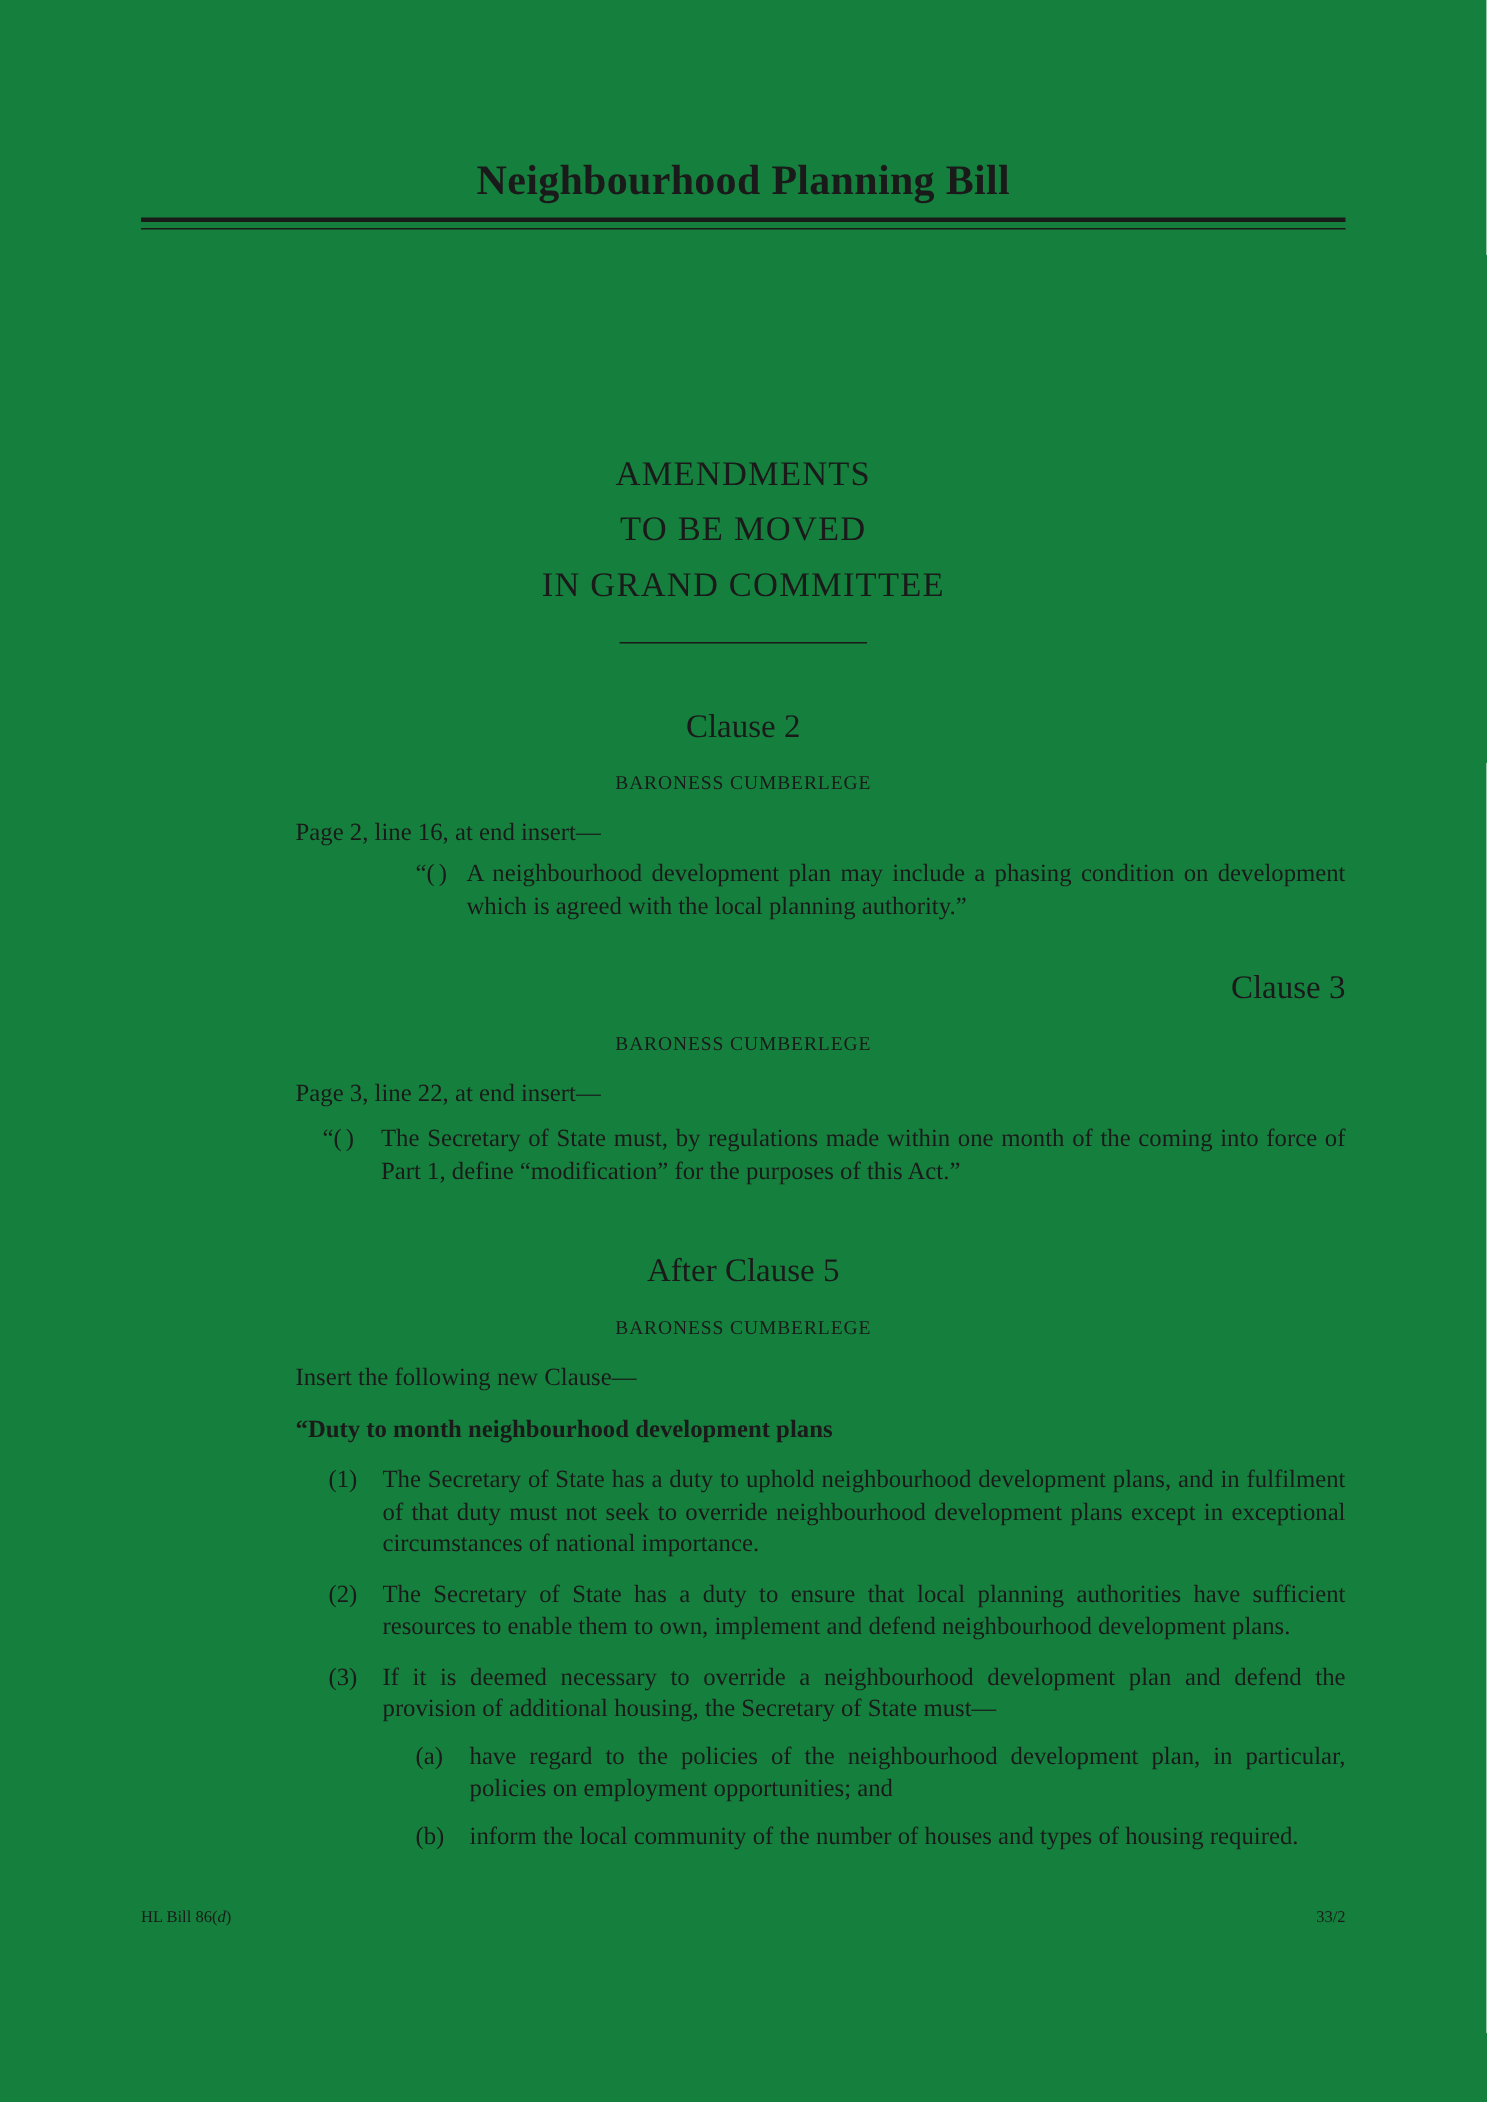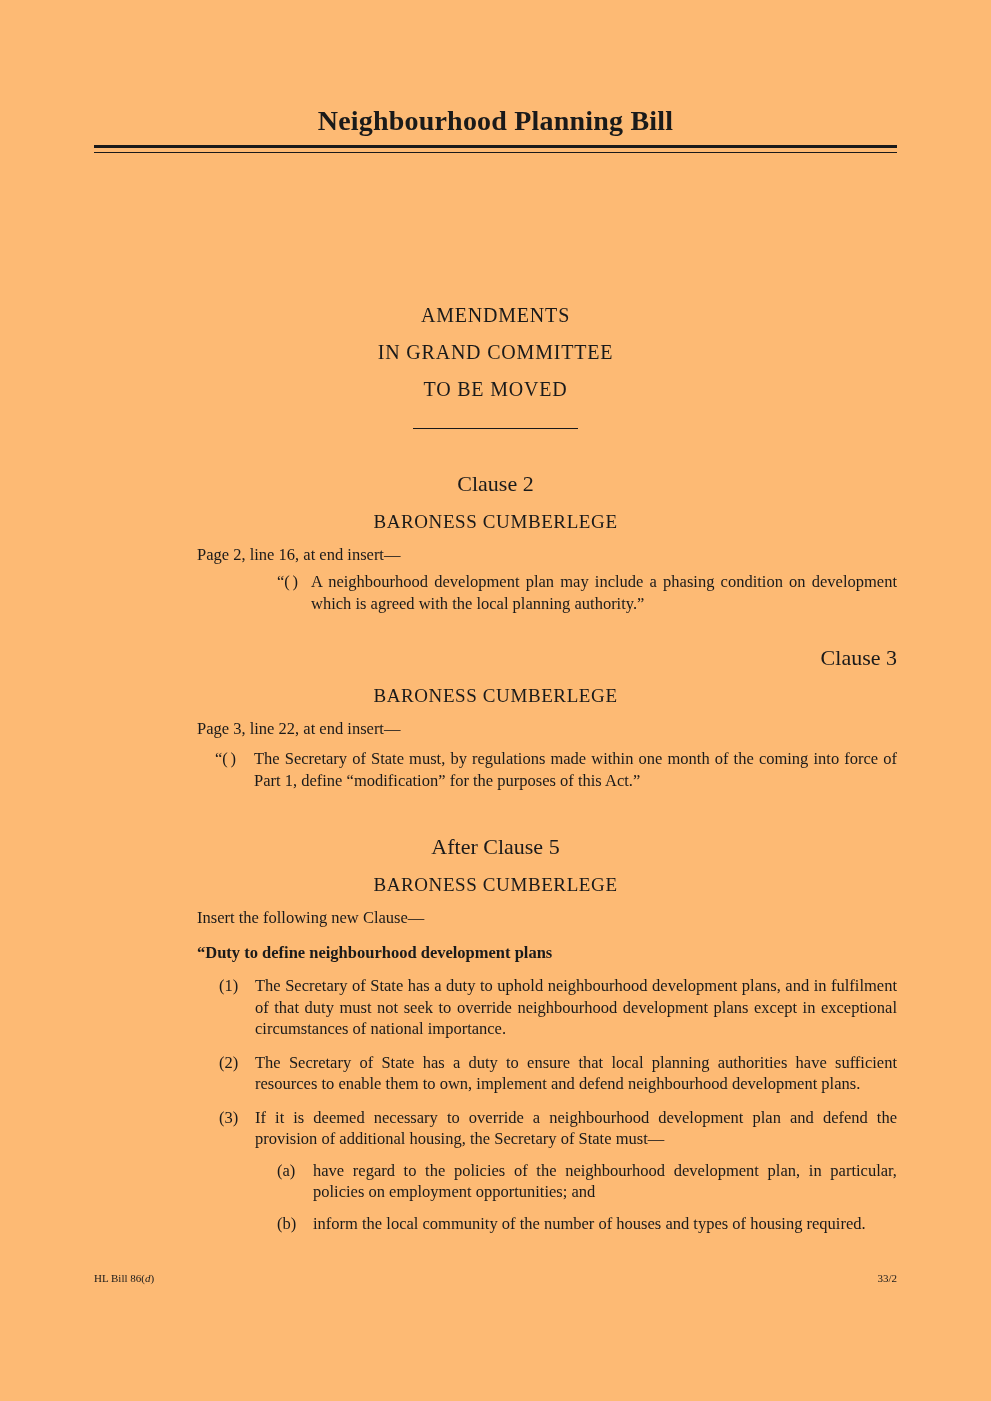--- a/index.html
+++ b/index.html
@@ -1,21 +1,21 @@
 <!DOCTYPE html>
 <html><head>
 <meta charset="utf-8">
 <style>
   html, body { margin: 0; padding: 0; background: #ffffff; }
   .page {
     position: relative;
     width: 991px;
     height: 1401px;
     margin: 0 auto;
-    background: #fdba74;
+    background: #15803d;
     font-family: "Liberation Serif", serif;
     color: #1a1a1a;
     box-sizing: border-box;
     overflow: hidden;
   }
   .content {
     padding: 0 94px;
     box-sizing: border-box;
   }
   .title {
@@ -29,21 +29,21 @@
   }
   .title-rule {
     margin-top: 7px;
     height: 4px;
     border-top: 3px solid #1a1a1a;
     border-bottom: 1px solid #1a1a1a;
   }
   .amendments-header { margin-top: 152px; text-align: center; }
   .amendments-header p {
     margin: 0 0 16px 0;
-    font-size: 20px;
+    font-size: 23px;
     letter-spacing: 0.8px;
     line-height: 21px;
   }
   .separator-rule {
     width: 165px;
     height: 0;
     border-top: 1.2px solid #1a1a1a;
     margin: 28px auto 0 auto;
   }
   .clause-heading {
@@ -52,21 +52,21 @@
     font-size: 22px;
     font-weight: normal;
     line-height: 21px;
   }
   .ch-2 { margin-top: 44px; }
   .ch-3 { margin-top: 33px; text-align: right; }
   .ch-5 { margin-top: 45px; }
   .sponsor {
     margin: 17px 0 0 0;
     text-align: center;
-    font-size: 19px;
+    font-size: 13px;
     letter-spacing: 0.6px;
     line-height: 21px;
   }
   .instruction {
     margin: 12px 0 0 103px;
     font-size: 16.5px;
     line-height: 21px;
   }
   .hang { display: flex; font-size: 16.5px; line-height: 21.5px; }
   .hang .marker { flex: 0 0 auto; }
@@ -101,22 +101,22 @@
 <body>
 
 <div class="page">
   <div class="content">
 
     <h1 class="title">Neighbourhood Planning Bill</h1>
     <div class="title-rule"></div>
 
     <div class="amendments-header">
       <p>AMENDMENTS</p>
+      <p>TO BE MOVED</p>
       <p>IN GRAND COMMITTEE</p>
-      <p>TO BE MOVED</p>
     </div>
 
     <div class="separator-rule"></div>
 
     <section>
       <h2 class="clause-heading ch-2">Clause 2</h2>
       <p class="sponsor">BARONESS CUMBERLEGE</p>
       <p class="instruction">Page 2, line 16, at end insert—</p>
       <div class="hang quote-deep">
         <span class="marker">“( ) </span>
@@ -131,21 +131,21 @@
       <div class="hang quote-shallow">
         <span class="marker">“( ) </span>
         <div class="text">The Secretary of State must, by regulations made within one month of the coming into force of Part 1, define “modification” for the purposes of this Act.”</div>
       </div>
     </section>
 
     <section>
       <h2 class="clause-heading ch-5">After Clause 5</h2>
       <p class="sponsor">BARONESS CUMBERLEGE</p>
       <p class="instruction">Insert the following new Clause—</p>
-      <p class="new-clause-title">“Duty to define neighbourhood development plans</p>
+      <p class="new-clause-title">“Duty to month neighbourhood development plans</p>
 
       <div class="hang num-item">
         <span class="marker">(1)</span>
         <div class="text">The Secretary of State has a duty to uphold neighbourhood development plans, and in fulfilment of that duty must not seek to override neighbourhood development plans except in exceptional circumstances of national importance.</div>
       </div>
 
       <div class="hang num-item">
         <span class="marker">(2)</span>
         <div class="text">The Secretary of State has a duty to ensure that local planning authorities have sufficient resources to enable them to own, implement and defend neighbourhood development plans.</div>
       </div>

